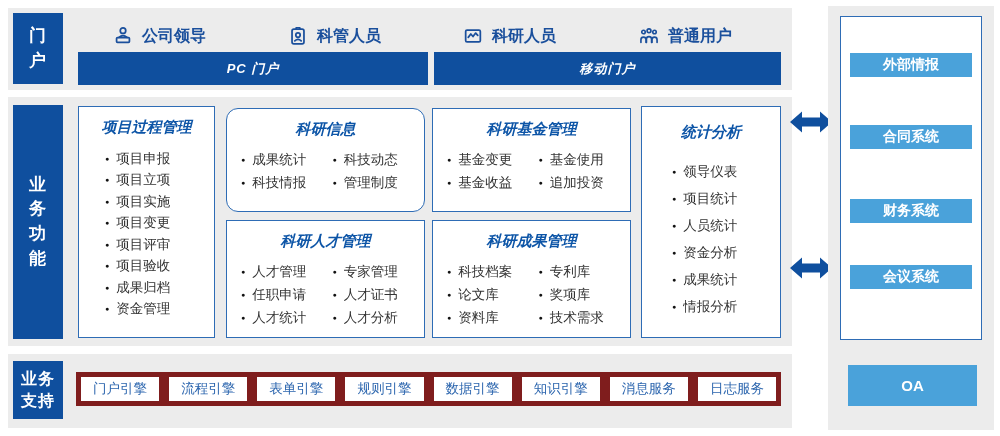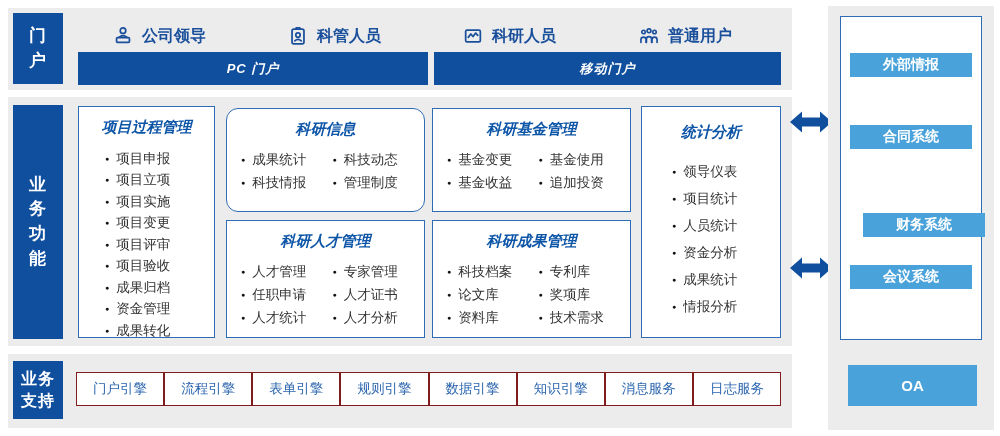--- a/index.html
+++ b/index.html
@@ -35,21 +35,21 @@
   .items.grid2 { display:grid; grid-template-columns:1fr 1fr; padding-left:14px; row-gap:4px; }
   .items.grid2 .item { height:19px; }
   .items.wide .item { height:27px; }
   .item { display:flex; align-items:center; gap:7px; white-space:nowrap; }
   .item::before { content:"●"; font-size:7px; color:#111; flex:0 0 auto; }
   .engines {
     position:absolute; left:68px; top:18px; width:705px;
     display:flex; justify-content:space-between;
   }
   .engine {
-    width:96px; height:34px; background:#fff; border:1px solid #7f1d1d; box-sizing:border-box;
+    width:96px; height:34px; background:#fff; border:5px solid #7f1d1d; box-sizing:border-box;
     color:#2b65ae; font-size:13.5px; display:flex; align-items:center; justify-content:center;
   }
   .ext-frame {
     position:absolute; left:12px; top:10px; width:142px; height:324px;
     background:#fff; border:1px solid #2e6cb5; box-sizing:border-box;
   }
   .sysbtn {
     position:absolute; left:9px; width:122px; height:24px; background:#4aa2da;
     color:#fff; font-weight:bold; font-size:14px;
     display:flex; align-items:center; justify-content:center;text-align:center;
@@ -154,23 +154,20 @@
         </div>
       <div class="item">
           <span>项目验收</span>
         </div>
       <div class="item">
           <span>成果归档</span>
         </div>
       <div class="item">
           <span>资金管理</span>
         </div>
-      <div class="item">
-          <span>成果转化</span>
-        </div>
     </div>
   </div>
 
   <div class="fbox" style="left:218px; top:11px; width:199px; height:104px;border-radius:12px;">
     <div class="title">科研信息</div>
     <div class="items grid2">
       <div class="item">
           <span>成果统计</span>
         </div>
       <div class="item">
@@ -321,21 +318,21 @@
 </div>
 
 <div class="panel" style="left:828px; top:6px; width:166px; height:424px;">
   <div class="ext-frame">
     <div class="sysbtn" style="top:36px;">
         <span>外部情报</span>
       </div>
     <div class="sysbtn" style="top:108px;">
         <span>合同系统</span>
       </div>
-    <div class="sysbtn" style="top:196px;margin-left:13px;">
+    <div class="sysbtn" style="top:182px;">
         <span>财务系统</span>
       </div>
     <div class="sysbtn" style="top:248px;">
         <span>会议系统</span>
       </div>
   </div>
 </div>
 <div class="oa-btn">
     <span>OA</span>
   </div>

